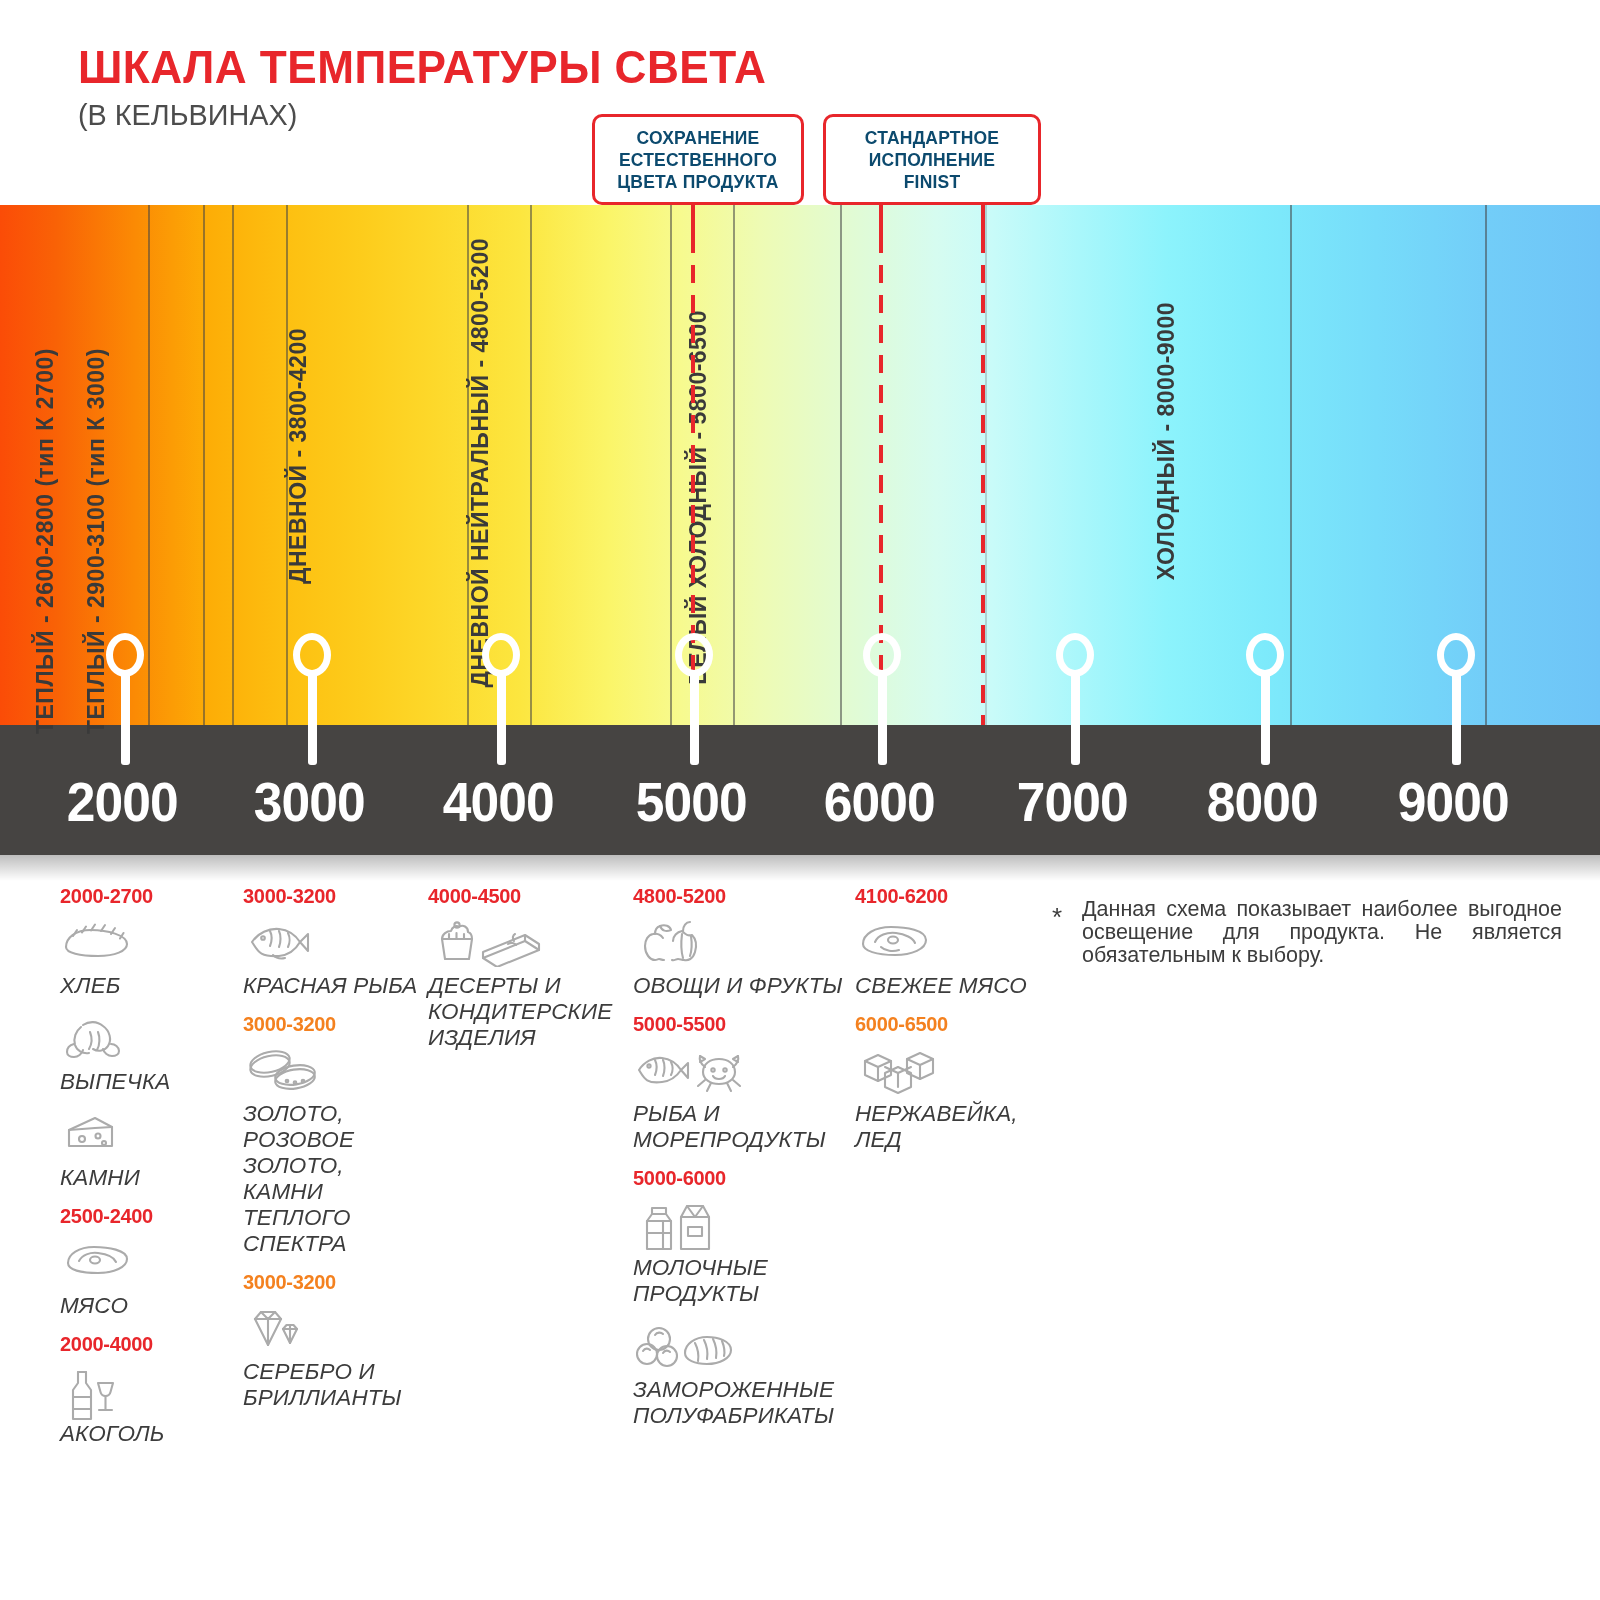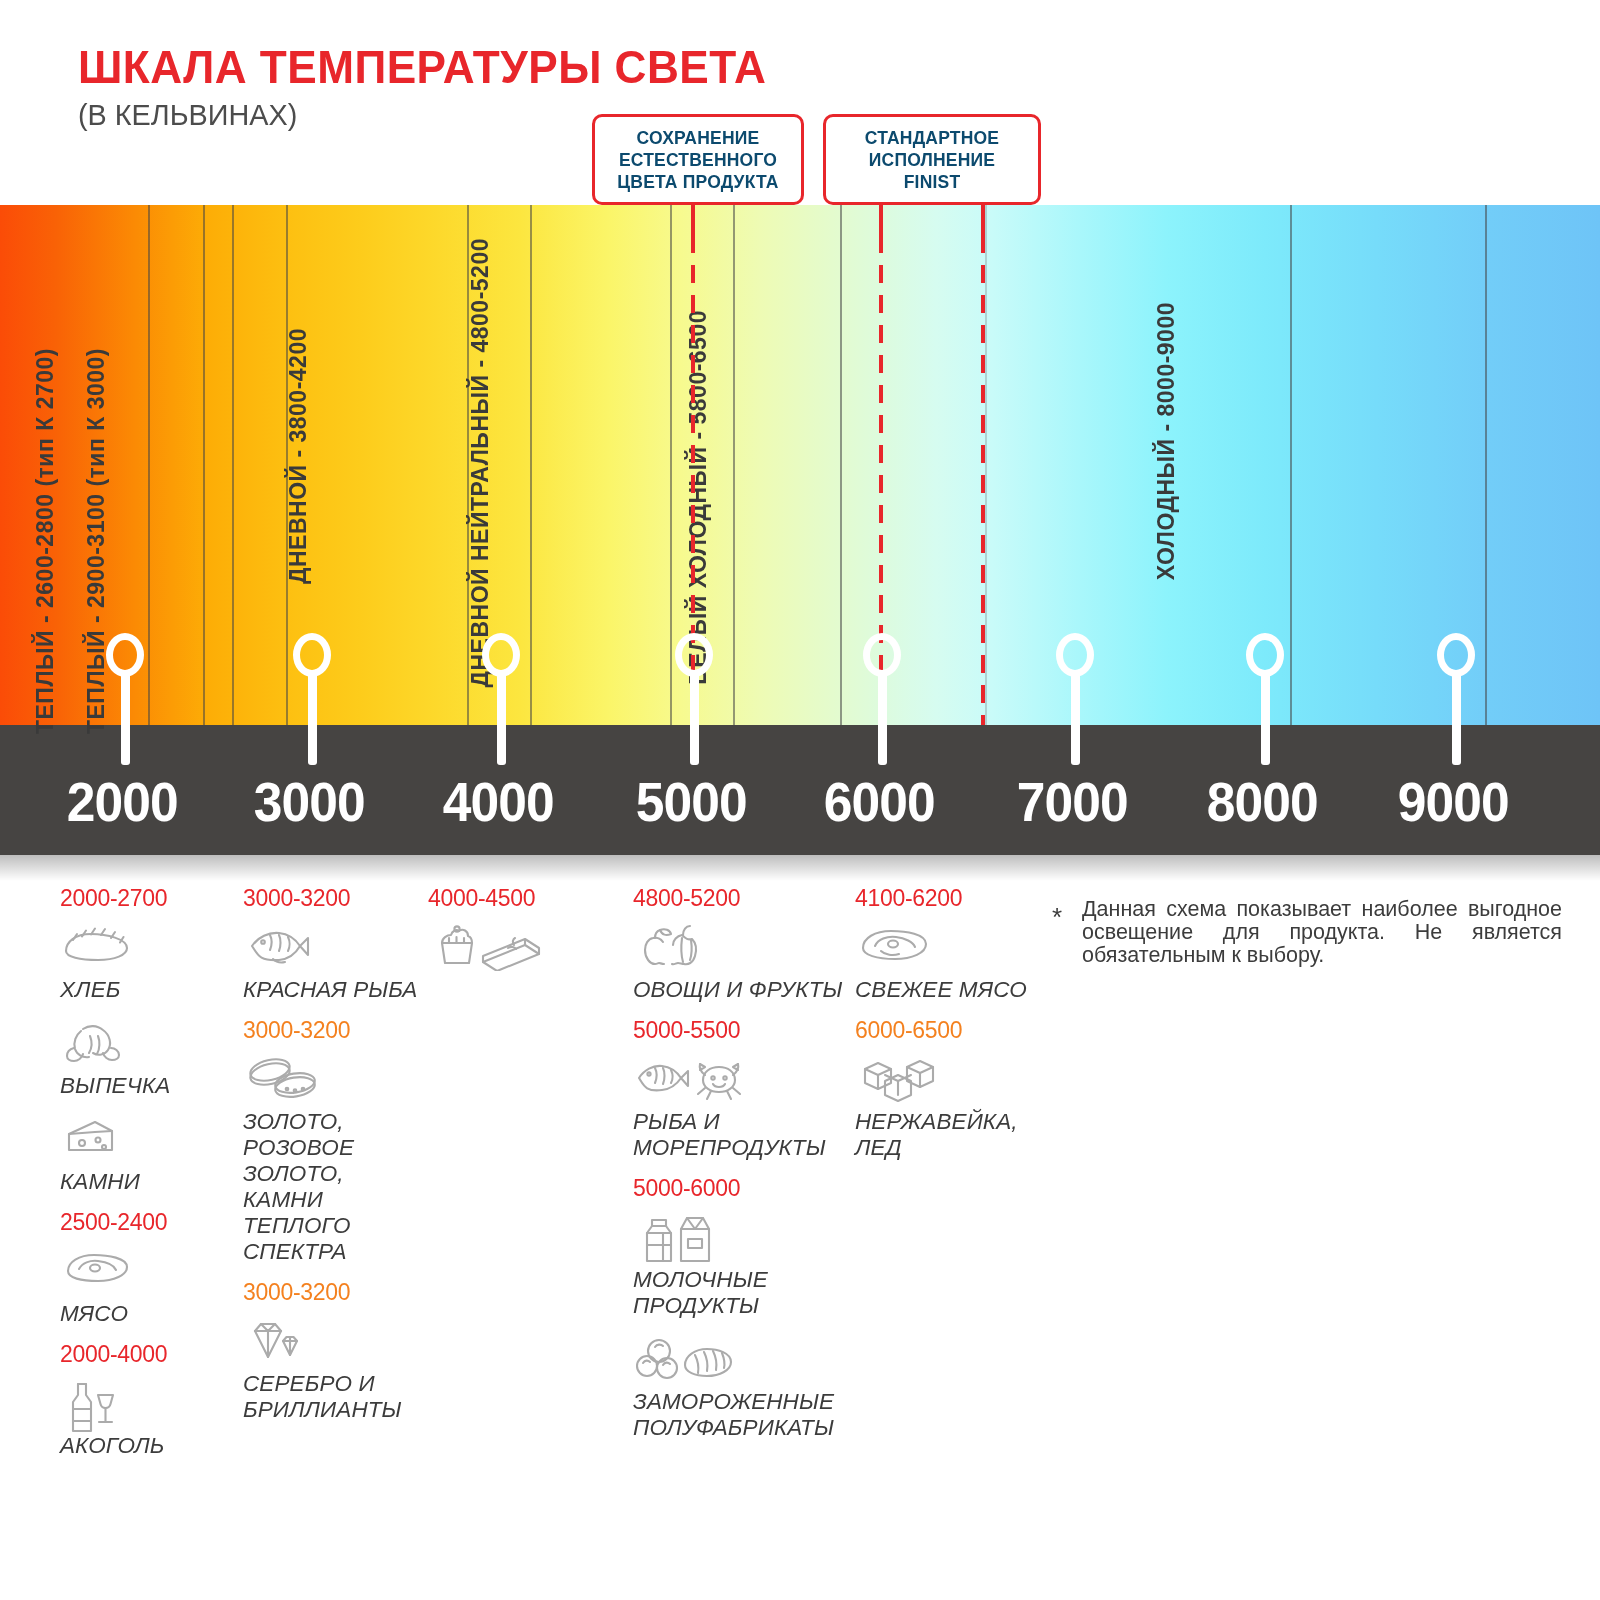--- a/index.html
+++ b/index.html
@@ -125,21 +125,21 @@
     color:#ffffff; font-size:56px; font-weight:bold;
     letter-spacing:-1px; z-index:6;
     transform:scaleX(0.92);
   }
 
   
   #legend { position:absolute; left:0; top:885px; width:1600px; height:715px; }
   .col { position:absolute; top:0; }
   .group { margin-bottom:4px; }
   .grange {
-    font-size:23px; font-weight:normal; letter-spacing:-0.3px;
+    font-size:20px; font-weight:bold; letter-spacing:-0.3px;
     margin-bottom:9px;
   }
   .grange.red { color:#e8262b; }
   .grange.orange { color:#f4811f; }
   .item { margin-bottom:14px; }
   .icon-box { height:52px; display:block; }
   .icon-box svg { display:block; }
   .ilabel {
     font-size:22.5px; color:#3c3c3c; line-height:26px;
     letter-spacing:0.1px; margin-top:4px;font-style:italic;
@@ -393,20 +393,21 @@
     <path d="M14 22h30l-3 20H17z"></path>
     <path d="M14 22c0-5 5-8 9-8 1-4 5-6 8-4 4-3 9 0 9 5 3 1 4 4 4 7"></path>
     <path d="M21 22v-5M28.5 22v-6M36 22v-5"></path>
     <circle cx="29" cy="8" r="2.6"></circle>
     <path d="M55 41l42-17 14 9-42 17z"></path>
     <path d="M55 41v-6l42-17v6M97 24v-6l14 9v6"></path>
     <path d="M80 27c3-2 7-1 8 1M86 24c-2-3-1-6 1-7"></path>
   </g>
             </svg>
           </div>
+          <div class="ilabel">ДЕСЕРТЫ И КОНДИТЕРСКИЕ ИЗДЕЛИЯ</div>
         </div>
       </div>
     </div>
     <div class="col" style="left: 633px; width: 215px;">
       <div class="group">
         <div class="grange red">4800-5200</div>
         <div class="item">
           <div class="icon-box">
             <svg width="84" height="50" viewBox="0 0 84 50">
               <g fill="none" stroke="#ababab" stroke-width="2.1" stroke-linecap="round" stroke-linejoin="round">

